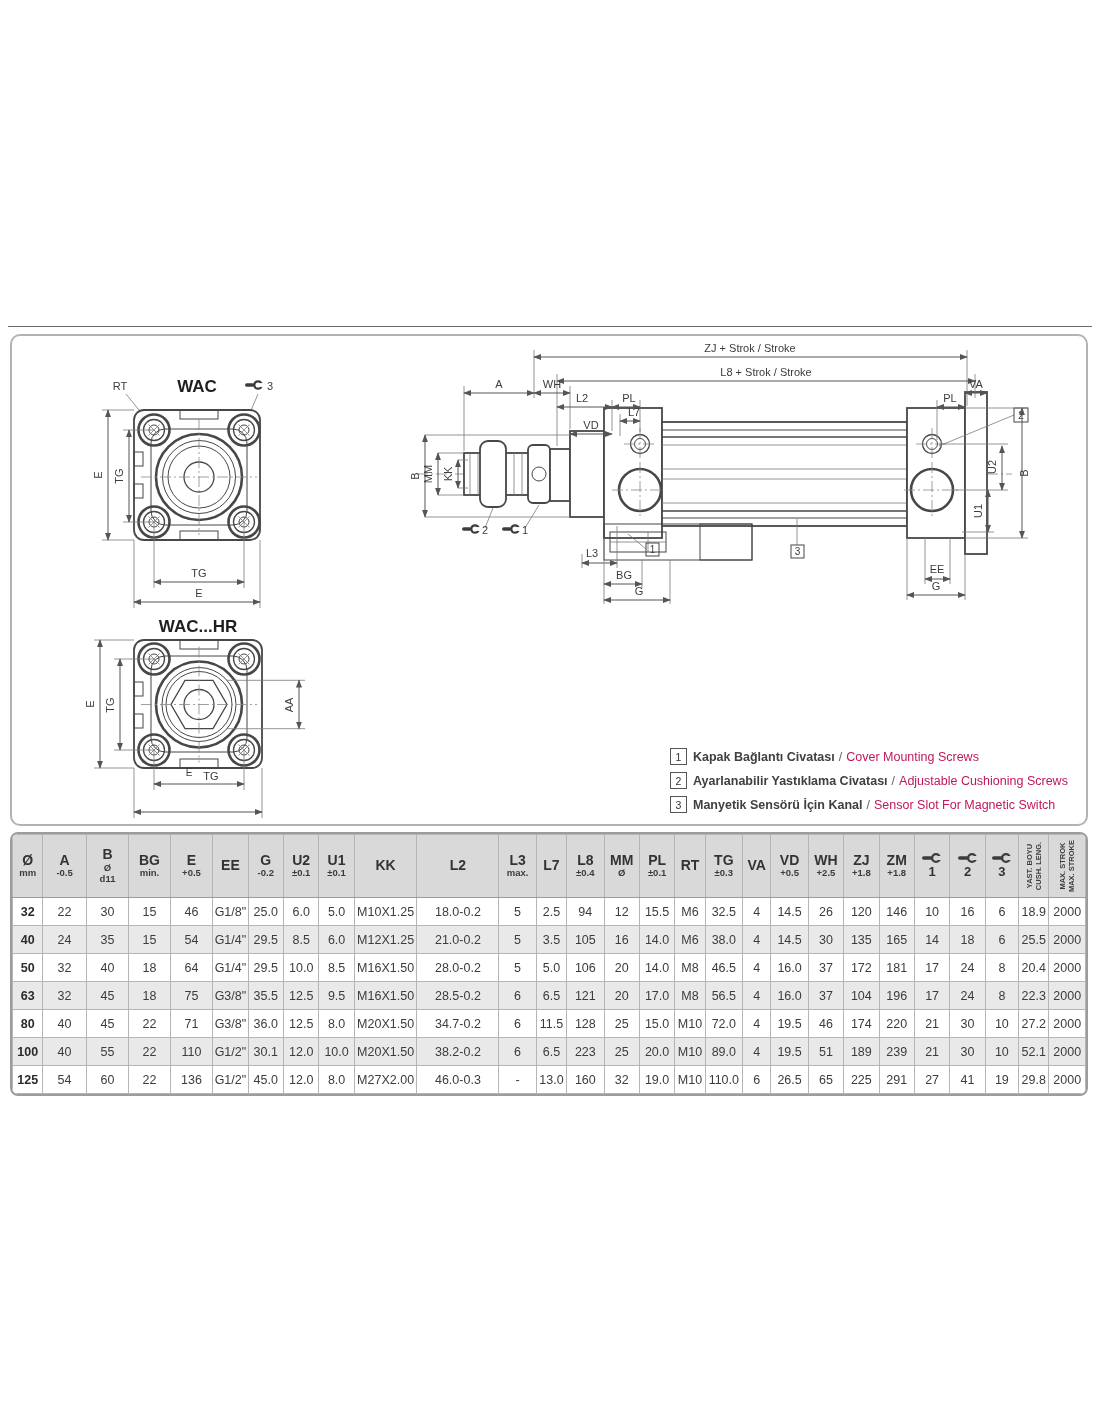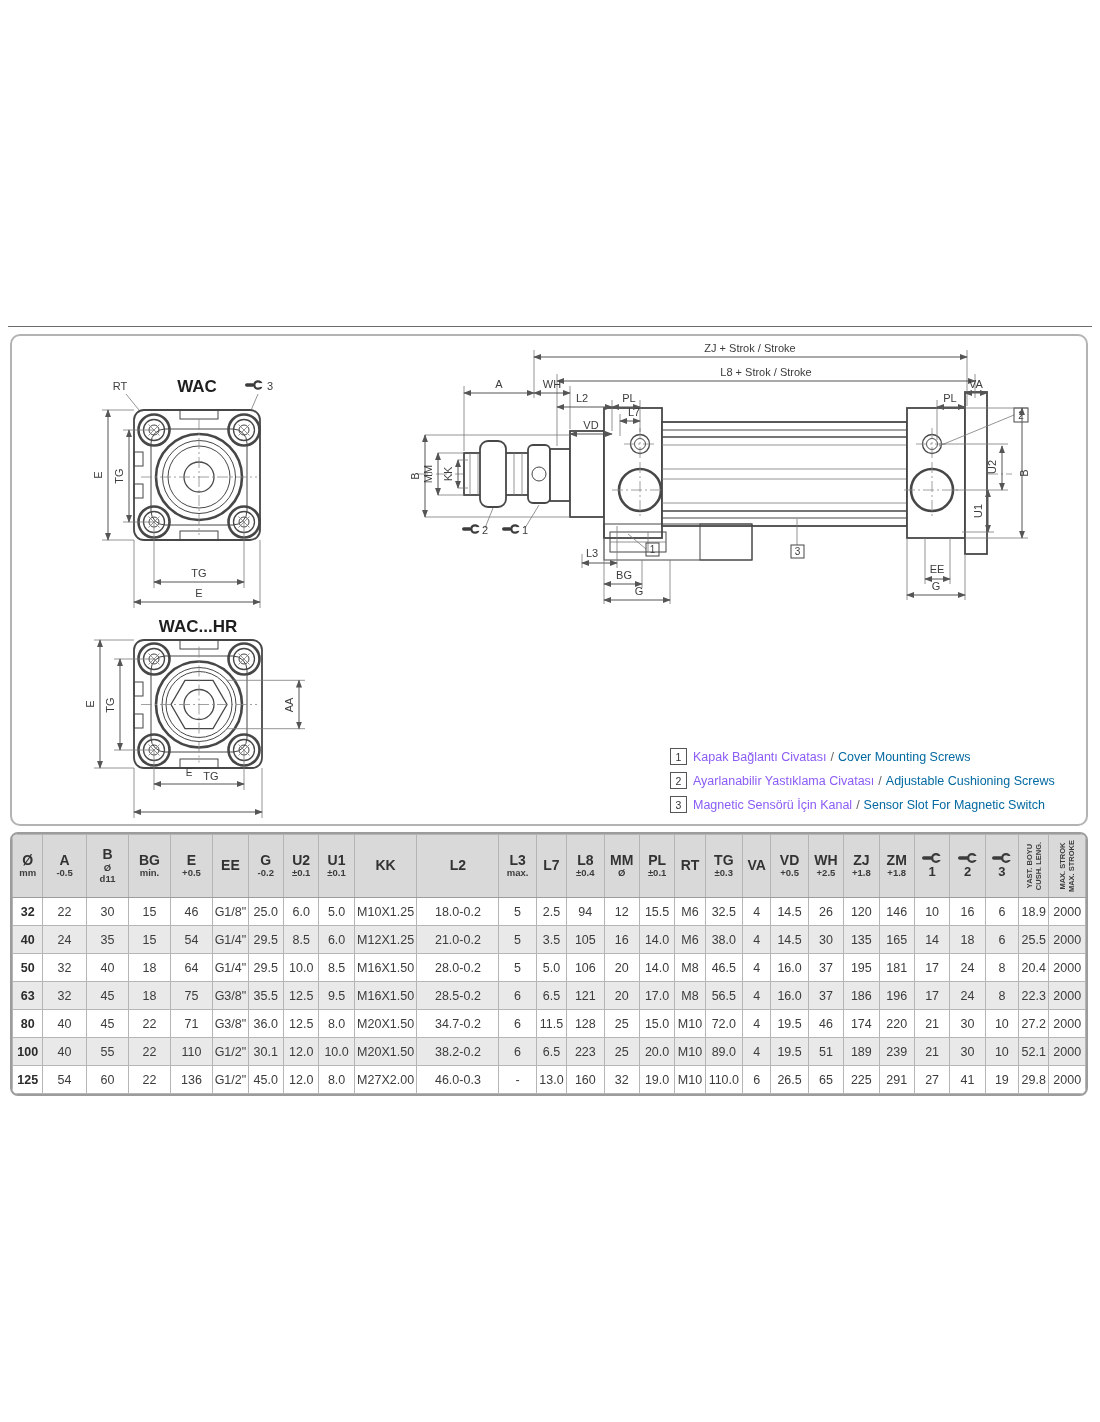--- a/index.html
+++ b/index.html
@@ -18,23 +18,23 @@
   .dim{stroke:#555;stroke-width:1;fill:none;}
   .cl{stroke:#888;stroke-width:0.8;fill:none;stroke-dasharray:11 3 2 3;}
   .lbl{fill:#3c3c3c;font-size:11px;font-family:"Liberation Sans",sans-serif;}
   .sm{font-size:10px;}
   .ttl{fill:#1e1e1e;font-size:17px;font-weight:bold;font-family:"Liberation Sans",sans-serif;}
   
   #legend{position:absolute;left:658px;top:412px;}
   .lg-row{display:flex;align-items:center;margin-bottom:7px;font-size:12.5px;white-space:nowrap;}
   .lg-num{display:inline-flex;align-items:center;justify-content:center;width:15px;height:15px;
           border:1px solid #555;margin-right:6px;font-size:10.5px;color:#333;flex:0 0 auto;}
-  .lg-tr{font-weight:normal;color:#8b5cf6;}
+  .lg-tr{font-weight:bold;color:#404040;}
   .lg-sep{margin:0 4px;color:#666;}
-  .lg-en{color:#0369a1;}
+  .lg-en{color:#be185d;}
   
   #tablewrap{position:absolute;top:832px;left:10px;width:1078px;box-sizing:border-box;
              border:2px solid #9c9c9c;border-radius:8px;overflow:hidden;background:#fff;}
   table{width:100%;border-collapse:collapse;table-layout:fixed;}
   th,td{border:1px solid #b5b5b5;text-align:center;vertical-align:middle;overflow:hidden;}
   thead th{background:#d9d9d9;height:58px;padding:2px 0;border-bottom:1px solid #9c9c9c;}
   tbody td{height:27px;font-size:12.5px;color:#3c3c3c;padding:0 1px;}
   tbody tr.alt td{background:#e9e9e9;}
   td.c0{font-weight:bold;color:#2b2b2b;}
   .h-main{font-weight:bold;font-size:14px;line-height:1.1;color:#333;}
@@ -365,21 +365,21 @@
         <span class="lg-en">Cover Mounting Screws</span>
       </div>
       <div class="lg-row">
         <span class="lg-num">2</span>
         <span class="lg-tr">Ayarlanabilir Yastıklama Civatası</span>
         <span class="lg-sep">/</span>
         <span class="lg-en">Adjustable Cushioning Screws</span>
       </div>
       <div class="lg-row">
         <span class="lg-num">3</span>
-        <span class="lg-tr">Magnetic Sensörü İçin Kanal</span>
+        <span class="lg-tr">Manyetik Sensörü İçin Kanal</span>
         <span class="lg-sep">/</span>
         <span class="lg-en">Sensor Slot For Magnetic Switch</span>
       </div>
     </div>
   </div>
 
   <div id="tablewrap">
     <table>
         <colgroup>
           <col style="width: 2.82752%;">
@@ -608,21 +608,21 @@
             <td>5</td>
             <td>5.0</td>
             <td>106</td>
             <td>20</td>
             <td>14.0</td>
             <td>M8</td>
             <td>46.5</td>
             <td>4</td>
             <td>16.0</td>
             <td>37</td>
-            <td>195</td>
+            <td>172</td>
             <td>181</td>
             <td>17</td>
             <td>24</td>
             <td>8</td>
             <td>20.4</td>
             <td>2000</td>
           </tr>
           <tr class="alt">
             <td class="c0">63</td>
             <td>32</td>
@@ -638,21 +638,21 @@
             <td>6</td>
             <td>6.5</td>
             <td>121</td>
             <td>20</td>
             <td>17.0</td>
             <td>M8</td>
             <td>56.5</td>
             <td>4</td>
             <td>16.0</td>
             <td>37</td>
-            <td>186</td>
+            <td>104</td>
             <td>196</td>
             <td>17</td>
             <td>24</td>
             <td>8</td>
             <td>22.3</td>
             <td>2000</td>
           </tr>
           <tr>
             <td class="c0">80</td>
             <td>40</td>

